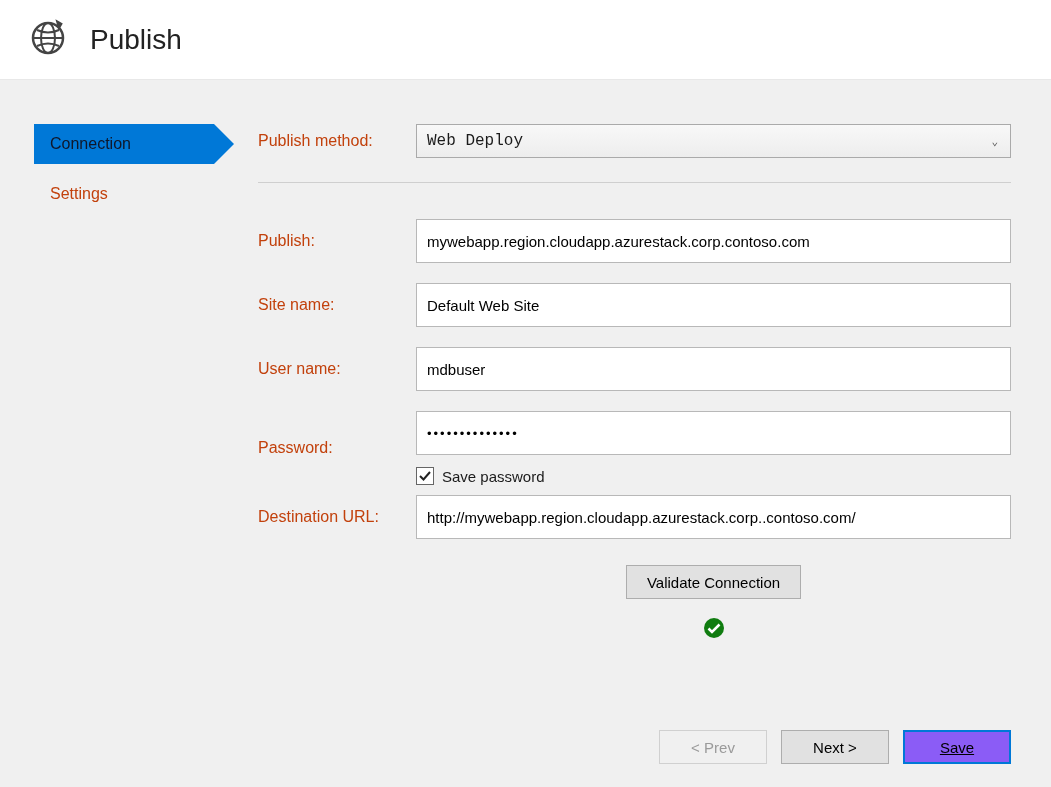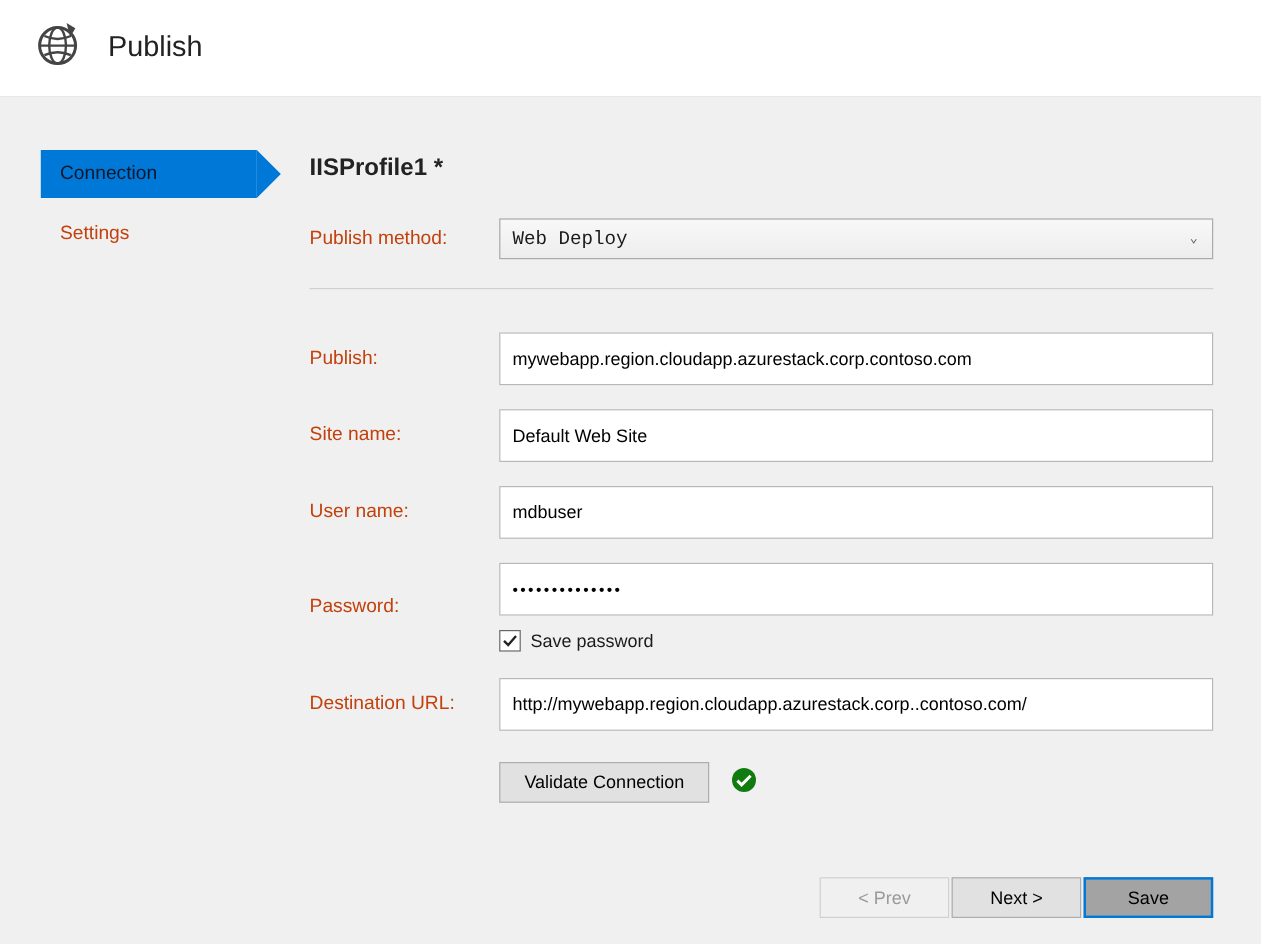--- a/index.html
+++ b/index.html
@@ -21,21 +21,21 @@
       align-items: center;
       padding: 18px 28px 18px 28px;
       gap: 22px;
       background: #fff;
     }
     .header .globe-icon svg {
       width: 40px;
       height: 40px;
     }
     .header h1 {
-      font-size: 24px;
+      font-size: 28px;
       font-weight: 400;
       color: #222;
     }
     .body-area {
       background: #f0f0f0;
       height: calc(787px - 76px);
       border-top: 1px solid #e8e8e8;
       position: relative;
       padding-top: 44px;
     }
@@ -158,51 +158,53 @@
     }
     .checkbox .check {
       width: 12px;
       height: 12px;
     }
     .validate-row {
       display: flex;
       align-items: center;
       gap: 18px;
       margin-top: 6px;
+      flex-direction: column;
     }
     .btn {
       height: 34px;
       padding: 0 20px;
       background: #e1e1e1;
       border: 1px solid #adadad;
       font-size: 15px;
       font-family: inherit;
       cursor: pointer;
       min-width: 100px;
     }
     .btn.disabled {
       color: #9a9a9a;
       background: #f0f0f0;
       border-color: #d0d0d0;
       cursor: default;
     }
     .btn.primary-outline {
       border: 2px solid #0078d7;
-      background: #a3a3a3;
+      background: #8b5cf6;
+      text-decoration: underline;
     }
     .success-icon svg {
       width: 22px;
       height: 22px;
     }
     .footer-buttons {
       position: absolute;
       bottom: 26px;
       right: 40px;
       display: flex;
-      gap: 2px;
+      gap: 14px;
     }
     .footer-buttons .btn {
       min-width: 108px;
     }
   </style>
 </head>
 <body>
 
 <div class="header">
   <span class="globe-icon">
@@ -223,21 +225,20 @@
     <div class="sidebar">
       <div class="sidebar-item active">
         <span>Connection</span>
       </div>
       <div class="sidebar-item">
         <span>Settings</span>
       </div>
     </div>
 
     <div class="main">
-      <div class="profile-title">IISProfile1 *</div>
 
       <div class="form-row">
         <div class="form-label">Publish method:</div>
         <div class="form-control-wrap">
           <div class="select">
             <span>Web Deploy</span>
             <span class="caret">⌄</span>
           </div>
         </div>
       </div>
@@ -273,21 +274,21 @@
             <span class="checkbox">
               <svg class="check" viewBox="0 0 12 12">
                   <path d="M 1 6 L 4.5 9.5 L 11 2" fill="none" stroke="#222" stroke-width="2"></path>
                 </svg>
             </span>
             <span>Save password</span>
           </div>
         </div>
       </div>
 
-      <div class="form-row" style="margin-top:22px">
+      <div class="form-row" style="margin-top:10px">
         <div class="form-label">Destination URL:</div>
         <div class="form-control-wrap">
           <input type="text" class="text-input" value="http://mywebapp.region.cloudapp.azurestack.corp..contoso.com/" style="">
         </div>
       </div>
 
       <div class="form-row">
         <div class="form-label"></div>
         <div class="form-control-wrap validate-row">
           <button class="btn">Validate Connection</button>

